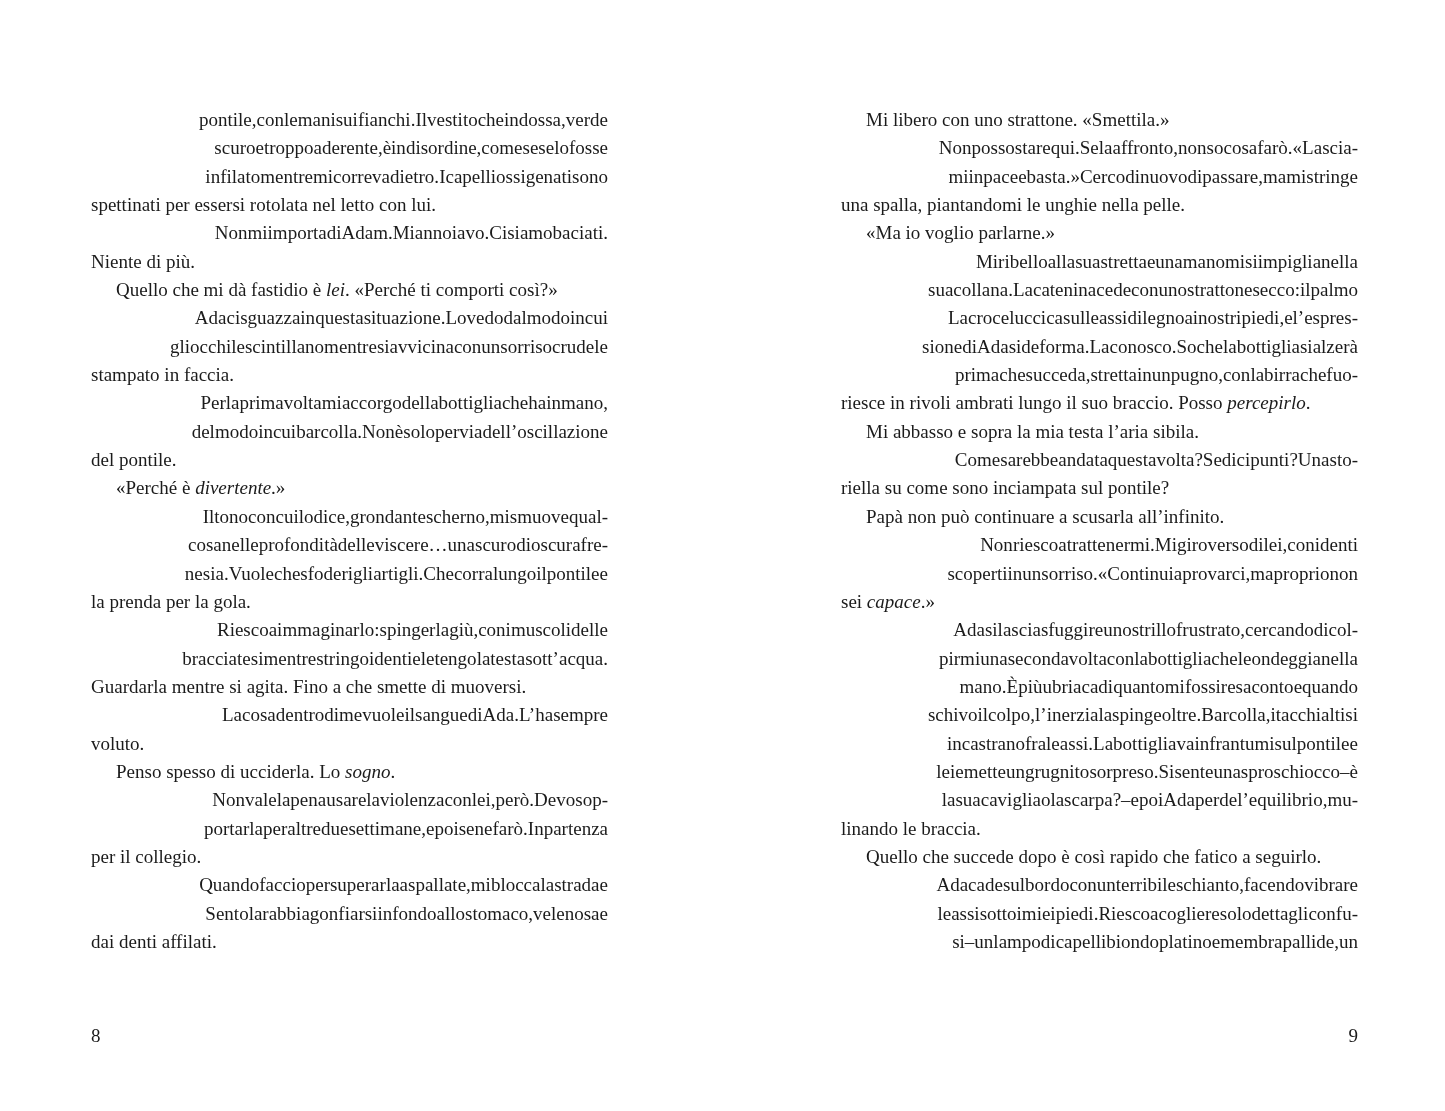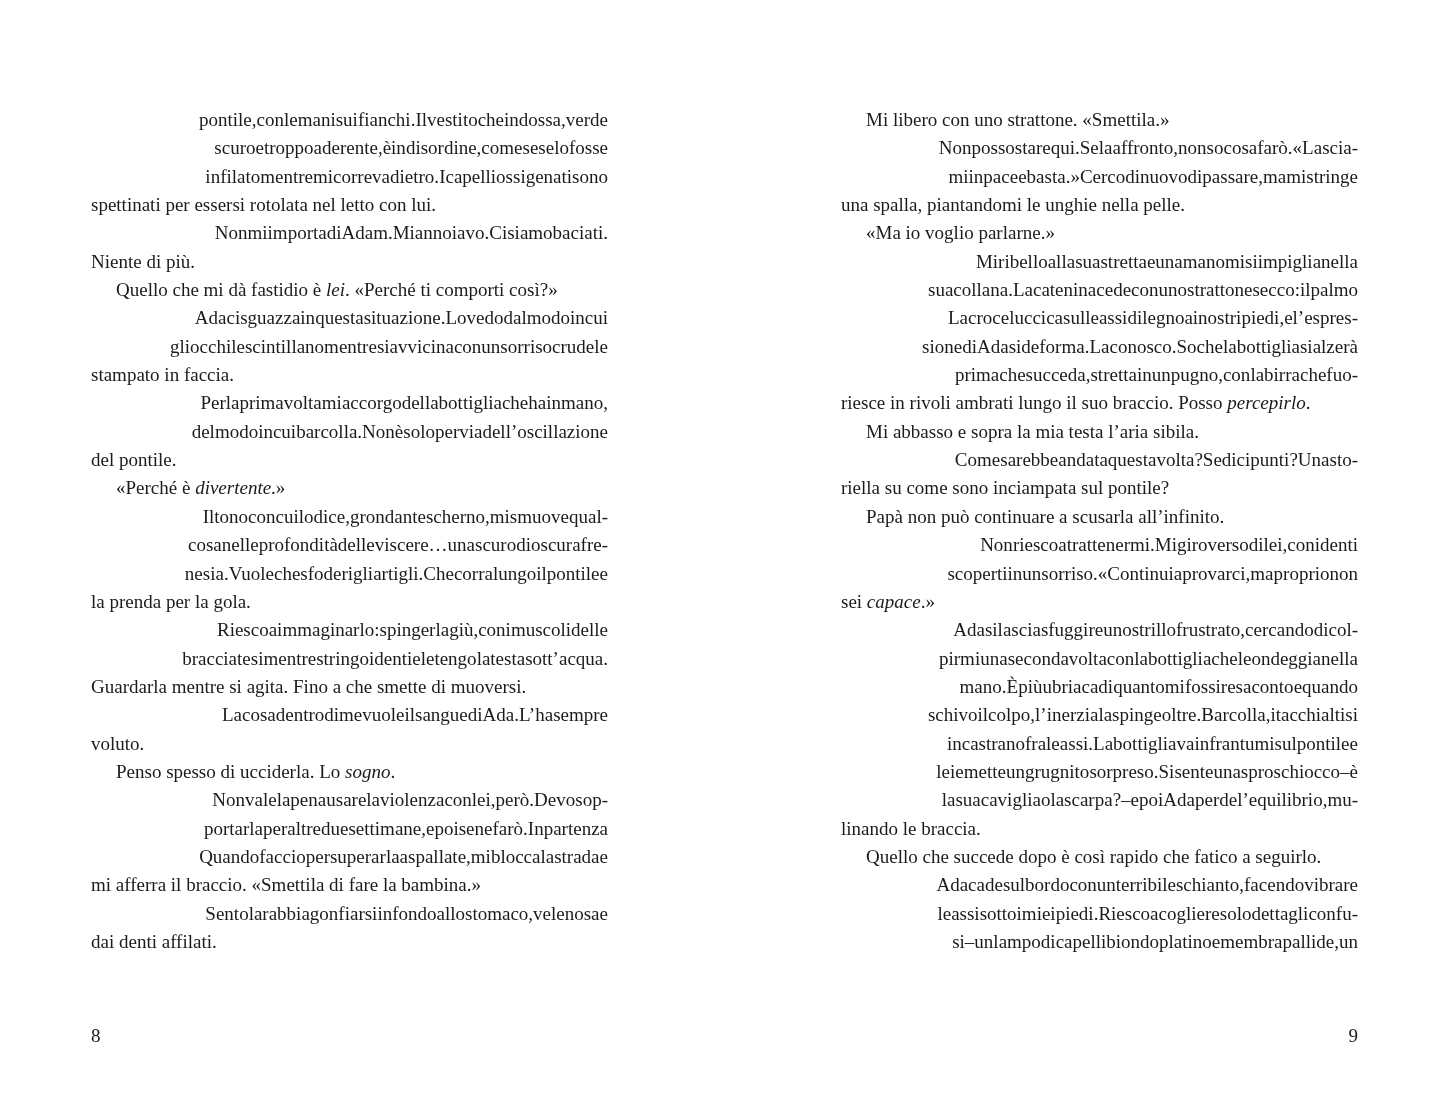--- a/index.html
+++ b/index.html
@@ -266,36 +266,36 @@
             <span class="w"><span>due</span></span>
             <span class="w"><span>settimane,</span></span>
             <span class="w"><span>e</span></span>
             <span class="w"><span>poi</span></span>
             <span class="w"><span>se</span></span>
             <span class="w"><span>ne</span></span>
             <span class="w"><span>farò.</span></span>
             <span class="w"><span>In</span></span>
             <span class="w"><span>partenza</span></span>
           </div>
+          <div class="line last"><span>per il collegio.</span></div>
         </div>
         <div class="para">
           <div class="line just first">
             <span class="w"><span>Quando</span></span>
             <span class="w"><span>faccio</span></span>
             <span class="w"><span>per</span></span>
             <span class="w"><span>superarla</span></span>
             <span class="w"><span>a</span></span>
             <span class="w"><span>spallate,</span></span>
             <span class="w"><span>mi</span></span>
             <span class="w"><span>blocca</span></span>
             <span class="w"><span>la</span></span>
             <span class="w"><span>strada</span></span>
             <span class="w"><span>e</span></span>
           </div>
-          <div class="line last"><span>mi afferra il braccio. «Smettila di fare la bambina.»</span></div>
         </div>
         <div class="para">
           <div class="line just first">
             <span class="w"><span>Sento</span></span>
             <span class="w"><span>la</span></span>
             <span class="w"><span>rabbia</span></span>
             <span class="w"><span>gonfiarsi</span></span>
             <span class="w"><span>in</span></span>
             <span class="w"><span>fondo</span></span>
             <span class="w"><span>allo</span></span>

